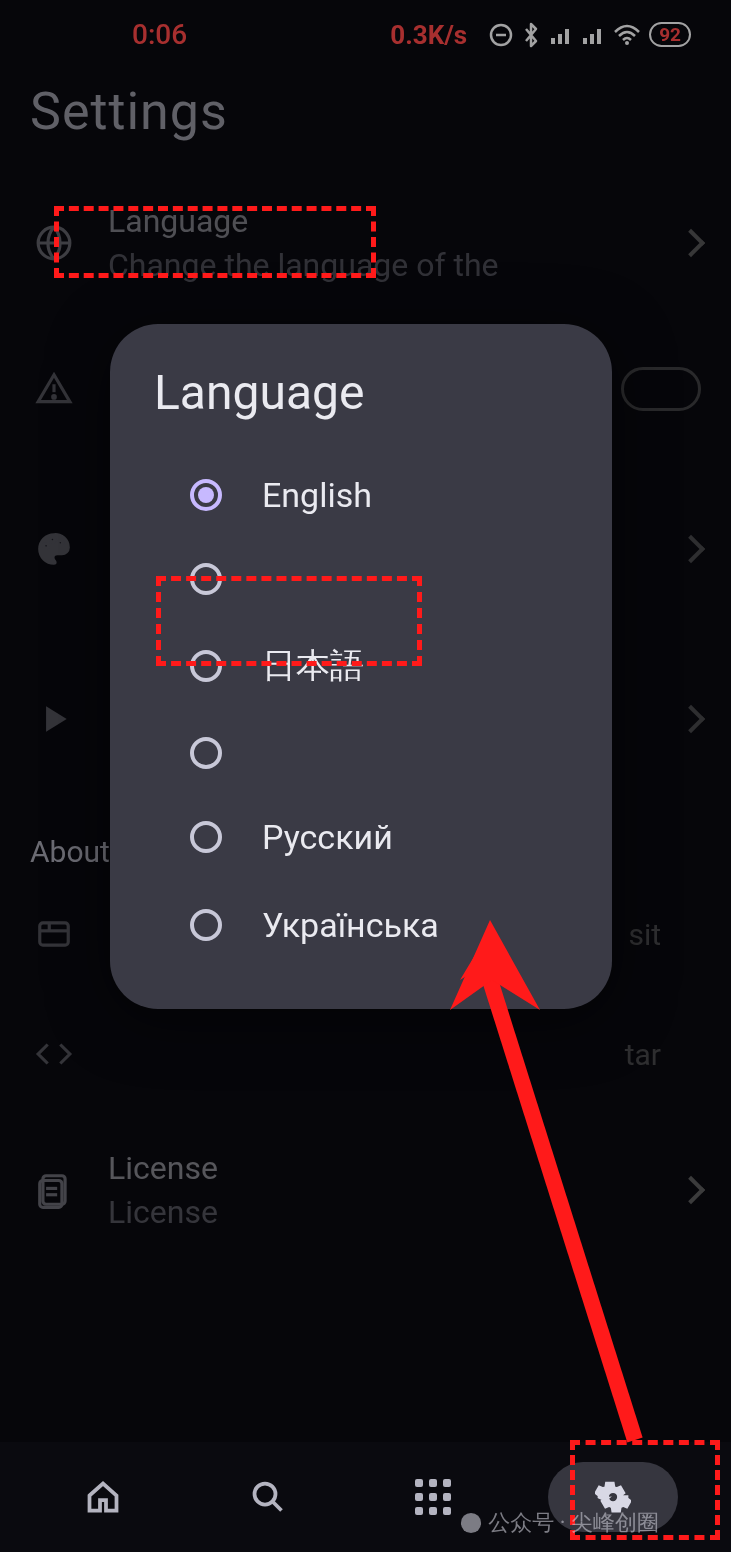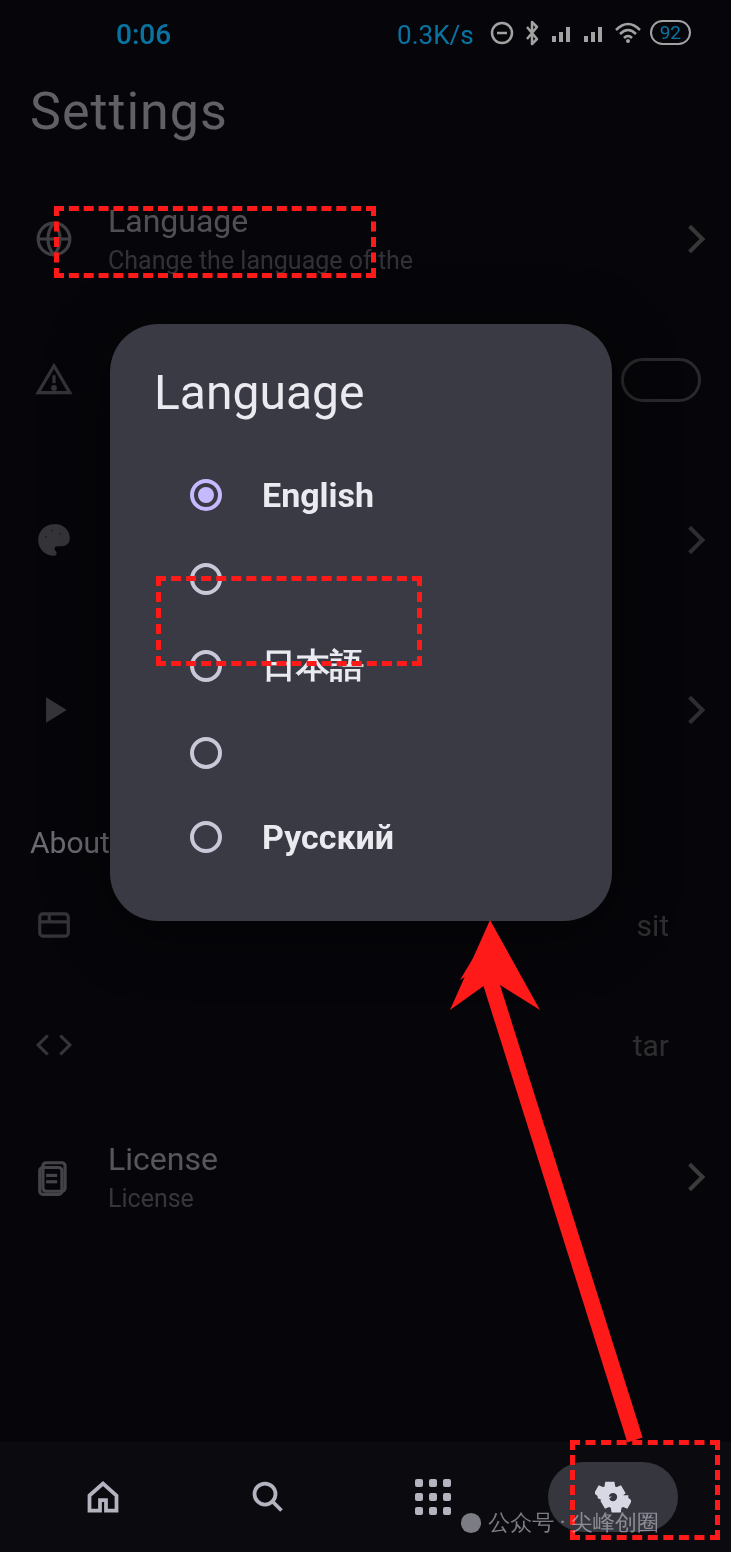--- a/index.html
+++ b/index.html
@@ -1,47 +1,47 @@
 <!DOCTYPE html>
 <html><head>
 <meta charset="utf-8">
 <style>
   * { box-sizing: border-box; margin: 0; padding: 0; }
   html, body { width: 731px; height: 1552px; background: #0a0a0f; font-family: -apple-system, BlinkMacSystemFont, 'Segoe UI', Roboto, sans-serif; color: #e5e5ea; overflow: hidden; position: relative; }
 
   
-  .status-bar { display: flex; justify-content: space-between; align-items: center; padding: 18px 40px 10px 36px; font-size: 28px; color: #0ea5e9; font-weight: 500;}
+  .status-bar { display: flex; justify-content: space-between; align-items: center; padding: 18px 40px 10px 52px; font-size: 28px; color: #ef4444; font-weight: 500;}
   .status-left { margin-left: 80px; }
-  .status-right { display: flex; align-items: flex-start; gap: 16px; font-size: 26px; font-weight: 400;}
+  .status-right { display: flex; align-items: center; gap: 22px; font-size: 26px; font-weight: 700;}
   .status-icons { display:flex; align-items:center; gap:8px; }
 
   
   .page-title { font-size: 52px; font-weight: 400; color: #8a8a94; padding: 20px 30px 30px 30px; letter-spacing: 1px;}
 
   
   .settings-list { padding: 0 30px; }
   .setting-item { display: flex; align-items: center; gap: 30px; padding: 30px 0; position: relative; opacity: 0.45;}
   .setting-icon { width: 48px; height: 48px; display:flex; align-items:center; justify-content:center; flex-shrink:0; }
   .setting-icon svg { width: 38px; height: 38px; stroke: #9a9aa5; fill: none; stroke-width: 2;}
   .setting-text { flex: 1; }
   .setting-title { font-size: 32px; color: #c6c6d0; margin-bottom: 6px;}
-  .setting-sub { font-size: 25px; color: #7a7a85; }
+  .setting-sub { font-size: 32px; color: #7a7a85; }
   .chevron { width: 20px; height: 20px; border-right: 4px solid #888; border-top: 4px solid #888; transform: rotate(45deg); flex-shrink:0;}
   .toggle { width: 80px; height: 44px; border-radius: 22px; border: 3px solid #777; position: relative;}
   .section-label { font-size: 30px; color: #9a9aa5; padding: 30px 0 10px 0;}
 
   
   .scrim { position: absolute; inset: 0; background: rgba(0,0,0,0.3); }
   .dialog { position: absolute; top: 324px; left: 110px; width: 502px; background: #3a3a45; border-radius: 48px; padding: 40px 30px 40px 30px; box-shadow: 0 10px 60px rgba(0,0,0,0.5);}
   .dialog-title { font-size: 48px; color: #eaeaf0; font-weight: 400; padding: 0 10px 30px 14px;}
   .radio-row { display: flex; align-items: center; gap: 40px; padding: 24px 50px; cursor: pointer;}
   .radio { width: 32px; height: 32px; border: 4px solid #c8c8d8; border-radius: 50%; display:flex; align-items:center; justify-content:center; flex-shrink:0;}
   .radio.selected { border-color: #c7b9ff;}
   .radio.selected::after { content:''; width: 16px; height: 16px; background:#c7b9ff; border-radius:50%;}
-  .radio-label { font-size: 34px; color: #eaeaf0; font-weight: 700;}
+  .radio-label { font-size: 34px; color: #eaeaf0; font-weight: 400;}
 
   
   .bottom-nav { position: absolute; bottom: 0; left: 0; right: 0; height: 110px; display:flex; align-items:center; justify-content:space-around; background: #0a0a0f; padding: 0 20px;}
   .nav-btn { width: 100px; height: 70px; display:flex; align-items:center; justify-content:center; border-radius: 35px;}
   .nav-btn.active { background: #36363f; width: 130px;}
   .nav-btn svg { width: 36px; height: 36px; stroke: #b4b4c0; fill: none; stroke-width: 2.5;}
   .nav-btn.active svg { stroke: #d8d8e5; fill:#d8d8e5;}
 
   
   .hl { position: absolute; border: 5px dashed #ff1a1a; pointer-events: none; }
@@ -50,21 +50,21 @@
   .hl3 { top: 1440px; left: 570px; width: 150px; height: 100px; }
 
   
   .arrow { position: absolute; pointer-events: none; }
   .arrow svg { overflow: visible; }
 
   
   .watermark { position: absolute; bottom: 14px; right: 72px; font-size: 22px; color: rgba(200,200,210,0.6); display:flex; align-items:center; gap:6px;}
   .watermark svg{width:22px;height:22px;}
 
-  .peek-text { position:absolute; right:32px; color:#888; font-size:30px;}
+  .peek-text { position:absolute; right:40px; color:#888; font-size:30px;}
   
   .grid-dots{display:grid;grid-template-columns:repeat(3,8px);grid-auto-rows:8px;gap:6px;}
   .grid-dots span{width:8px;height:8px;background:#b4b4c0;border-radius:2px;}
 </style>
 </head>
 <body>
 
 <div class="status-bar">
   <div class="status-left">0:06</div>
   <div class="status-right">
@@ -202,20 +202,24 @@
         <div class="radio"></div>
         <div class="radio-label">日本語</div>
       </div>
       <div class="radio-row">
         <div class="radio"></div>
       </div>
       <div class="radio-row">
         <div class="radio"></div>
         <div class="radio-label">Русский</div>
       </div>
+      <div class="radio-row">
+        <div class="radio"></div>
+        <div class="radio-label">Українська</div>
+      </div>
     </div>
 </div>
 
 <div class="bottom-nav">
   <div class="nav-btn">
     <svg viewBox="0 0 24 24">
         <path d="M3 11 L12 3 L21 11 V21 H14 V14 H10 V21 H3 Z"></path>
       </svg>
   </div>
   <div class="nav-btn">

